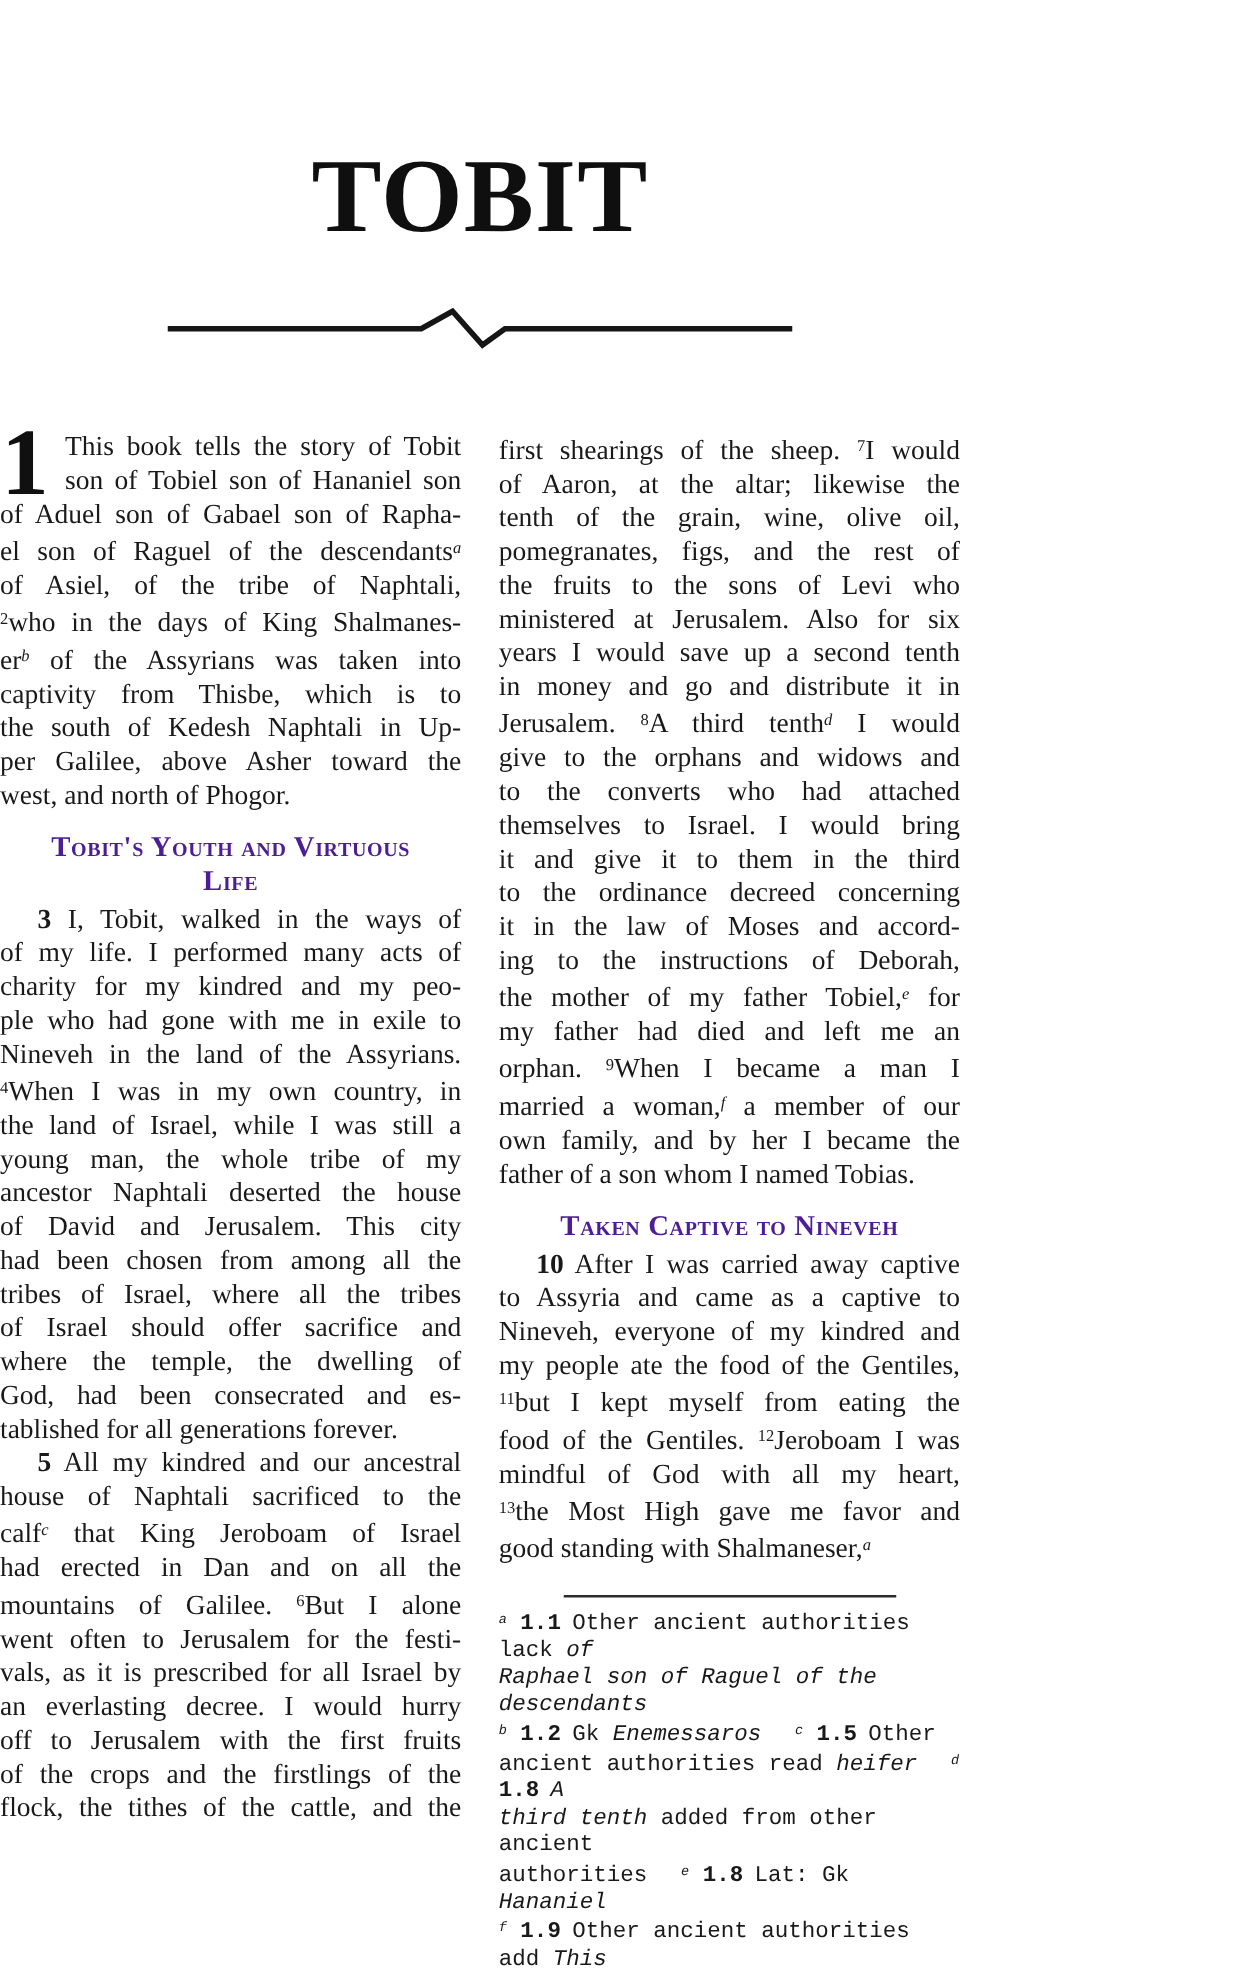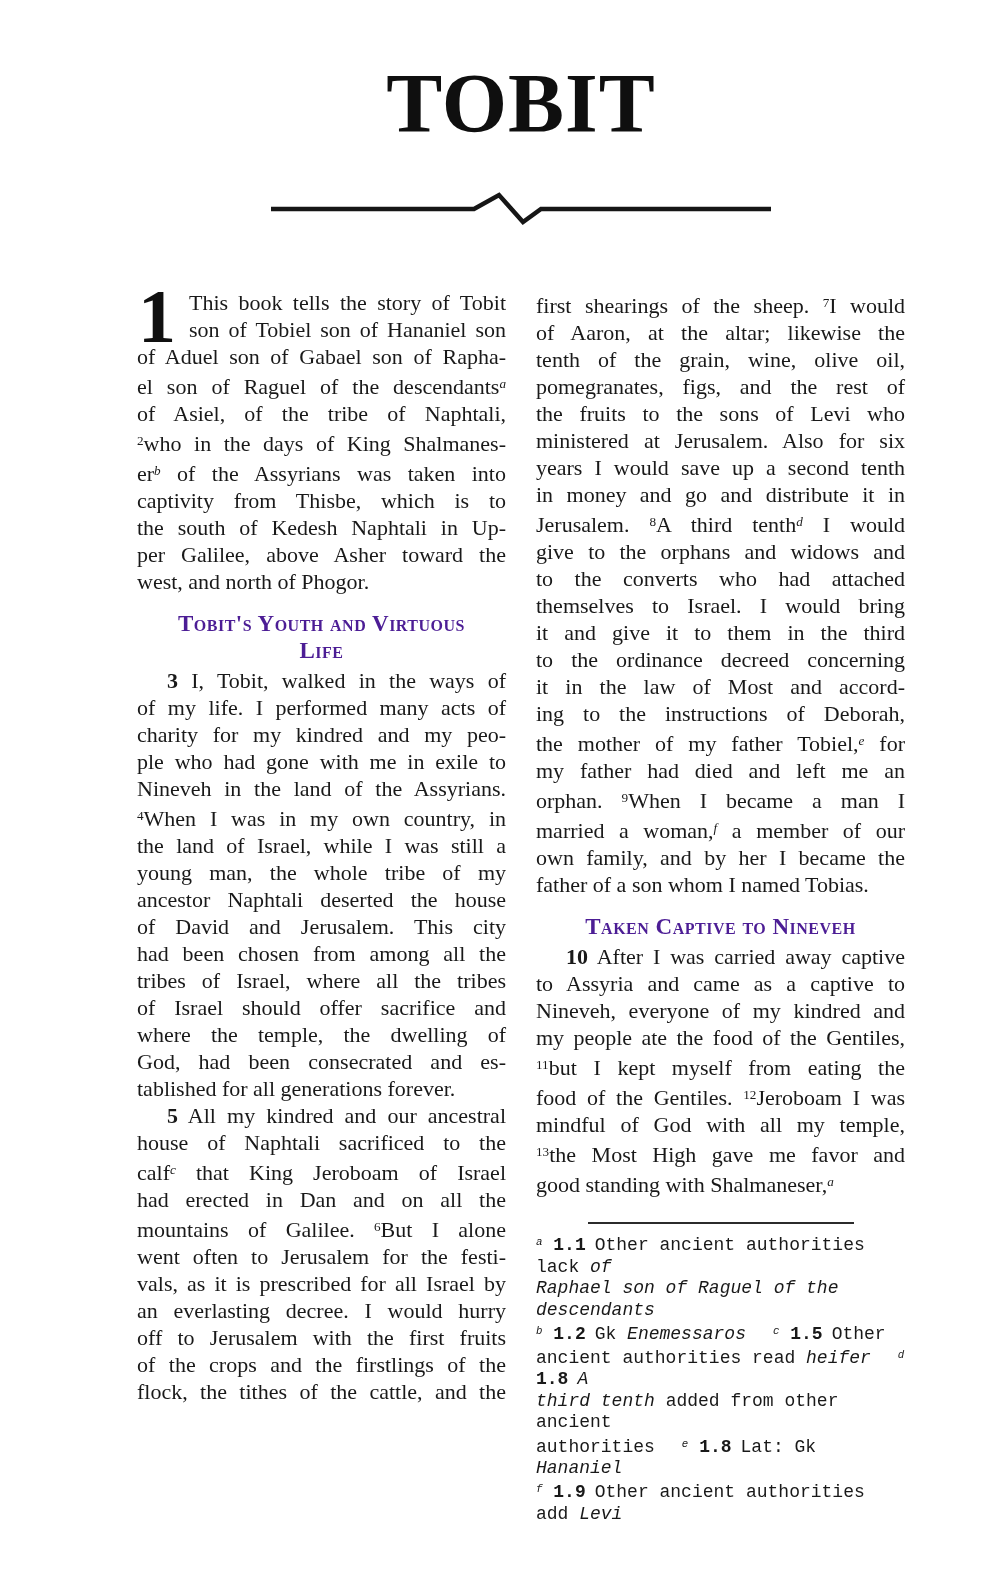--- a/index.html
+++ b/index.html
@@ -5,22 +5,21 @@
   html, body { margin: 0; padding: 0; background: #ffffff; }
   body {
     width: 1000px; height: 1581px; overflow: hidden;
     font-family: "Liberation Serif", serif;
     color: #191919;
     -webkit-font-smoothing: antialiased;
   }
   .page {
     box-sizing: border-box;
     width: 768px;
-    margin-left: 137px;
-    padding-top: 62px;
+    padding-top: 116px;
     height: 1536px;
   }
   .title {
     margin: 0;
     font-size: 84px;
     line-height: 84px;
     font-weight: 700;
     text-align: center;
     letter-spacing: 1px;
     color: #0f0f0f;
@@ -153,53 +152,53 @@
           <div class="tl"><span>the fruits to the sons of Levi who</span></div>
           <div class="tl"><span>ministered at Jerusalem. Also for six</span></div>
           <div class="tl"><span>years I would save up a second tenth</span></div>
           <div class="tl"><span>in money and go and distribute it in</span></div>
           <div class="tl"><span>Jerusalem. </span><span class="seg-n">8</span><span>A third tenth</span><span class="seg-l">d</span><span> I would</span></div>
           <div class="tl"><span>give to the orphans and widows and</span></div>
           <div class="tl"><span>to the converts who had attached</span></div>
           <div class="tl"><span>themselves to Israel. I would bring</span></div>
           <div class="tl"><span>it and give it to them in the third</span></div>
           <div class="tl"><span>to the ordinance decreed concerning</span></div>
-          <div class="tl"><span>it in the law of Most and accord-</span></div>
+          <div class="tl"><span>it in the law of Moses and accord-</span></div>
           <div class="tl"><span>ing to the instructions of Deborah,</span></div>
           <div class="tl"><span>the mother of my father Tobiel,</span><span class="seg-l">e</span><span> for</span></div>
           <div class="tl"><span>my father had died and left me an</span></div>
           <div class="tl"><span>orphan. </span><span class="seg-n">9</span><span>When I became a man I</span></div>
           <div class="tl"><span>married a woman,</span><span class="seg-l">f</span><span> a member of our</span></div>
           <div class="tl"><span>own family, and by her I became the</span></div>
           <div class="tl last"><span>father of a son whom I named Tobias.</span></div>
         </div>
 
       <h2 class="heading ctr">
           <div class="tl last"><span>Taken Captive to Nineveh</span></div>
         </h2>
 
       <div class="para just indent">
           <div class="tl"><span class="seg-v">10</span><span> After I was carried away captive</span></div>
           <div class="tl"><span>to Assyria and came as a captive to</span></div>
           <div class="tl"><span>Nineveh, everyone of my kindred and</span></div>
           <div class="tl"><span>my people ate the food of the Gentiles,</span></div>
           <div class="tl"><span class="seg-n">11</span><span>but I kept myself from eating the</span></div>
           <div class="tl"><span>food of the Gentiles. </span><span class="seg-n">12</span><span>Jeroboam I was</span></div>
-          <div class="tl"><span>mindful of God with all my temple,</span></div>
+          <div class="tl"><span>mindful of God with all my heart,</span></div>
           <div class="tl"><span class="seg-n">13</span><span>the Most High gave me favor and</span></div>
           <div class="tl last"><span>good standing with Shalmaneser,</span><span class="seg-l">a</span></div>
         </div>
 
       <div class="footnote-rule"></div>
 
       <div class="footnotes">
           <div class="tl"><span class="seg-l">a</span><span> </span><span class="seg-b">1.1</span><span> Other ancient authorities lack </span><span class="seg-i">of</span></div>
           <div class="tl"><span class="seg-i">Raphael son of Raguel of the descendants</span></div>
           <div class="tl"><span class="seg-l">b</span><span> </span><span class="seg-b">1.2</span><span> Gk </span><span class="seg-i">Enemessaros</span><span>  </span><span class="seg-l">c</span><span> </span><span class="seg-b">1.5</span><span> Other</span></div>
           <div class="tl"><span>ancient authorities read </span><span class="seg-i">heifer</span><span>  </span><span class="seg-l">d</span><span> </span><span class="seg-b">1.8</span><span> </span><span class="seg-i">A</span></div>
           <div class="tl"><span class="seg-i">third tenth</span><span> added from other ancient</span></div>
           <div class="tl"><span>authorities</span><span>  </span><span class="seg-l">e</span><span> </span><span class="seg-b">1.8</span><span> Lat: Gk </span><span class="seg-i">Hananiel</span></div>
-          <div class="tl last"><span class="seg-l">f</span><span> </span><span class="seg-b">1.9</span><span> Other ancient authorities add </span><span class="seg-i">Levi</span></div>
+          <div class="tl last"><span class="seg-l">f</span><span> </span><span class="seg-b">1.9</span><span> Other ancient authorities add </span><span class="seg-i">This</span></div>
         </div>
     </div>
 
   </div>
 </div>
 
 </body></html>

